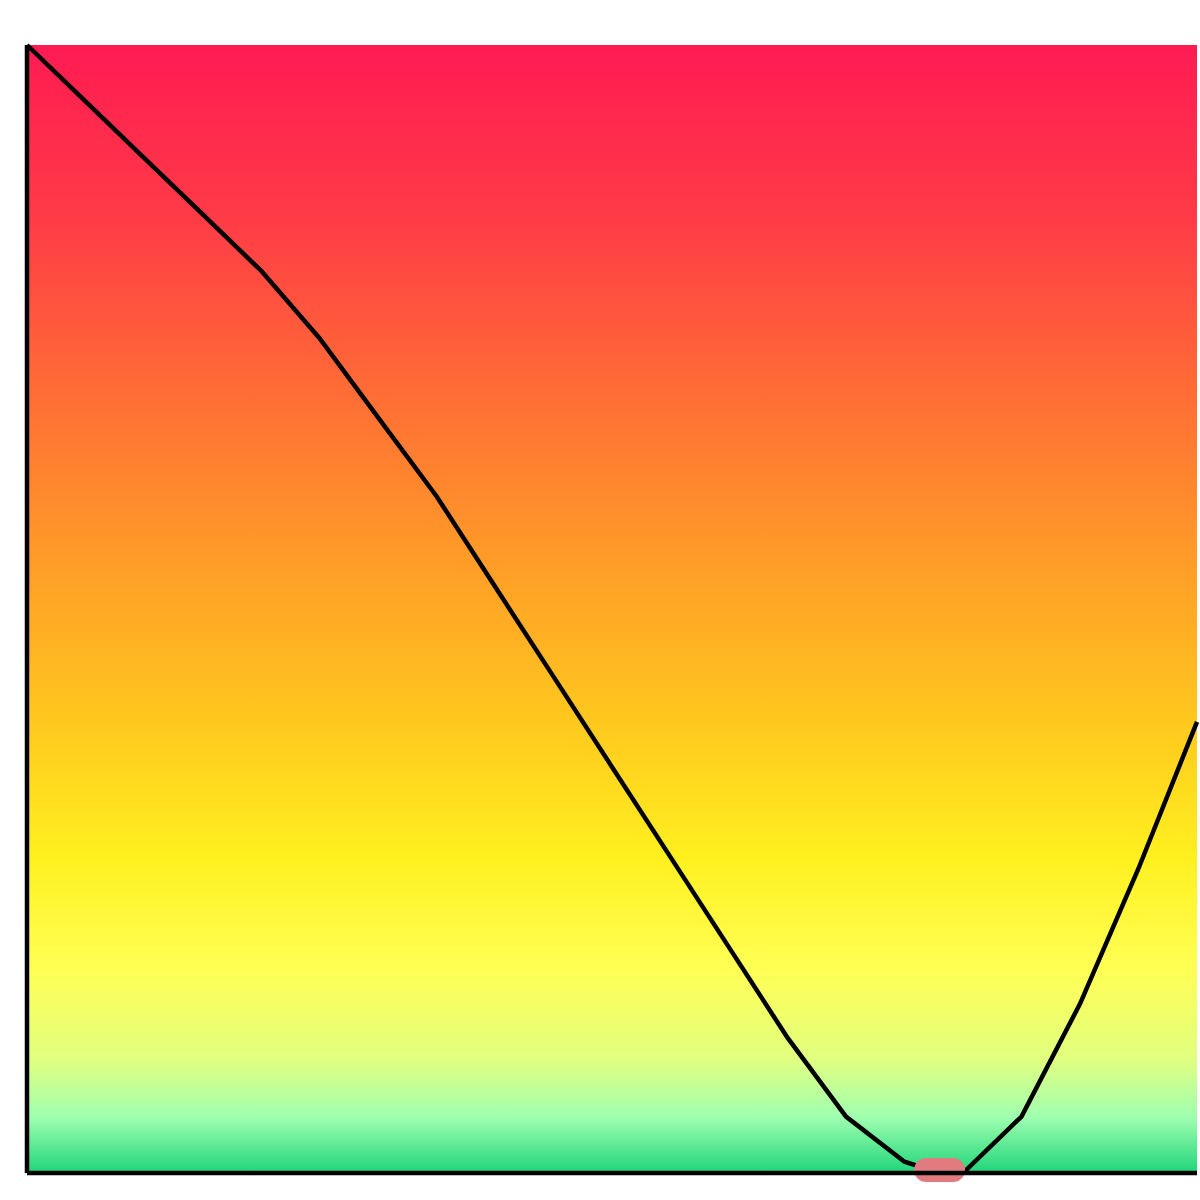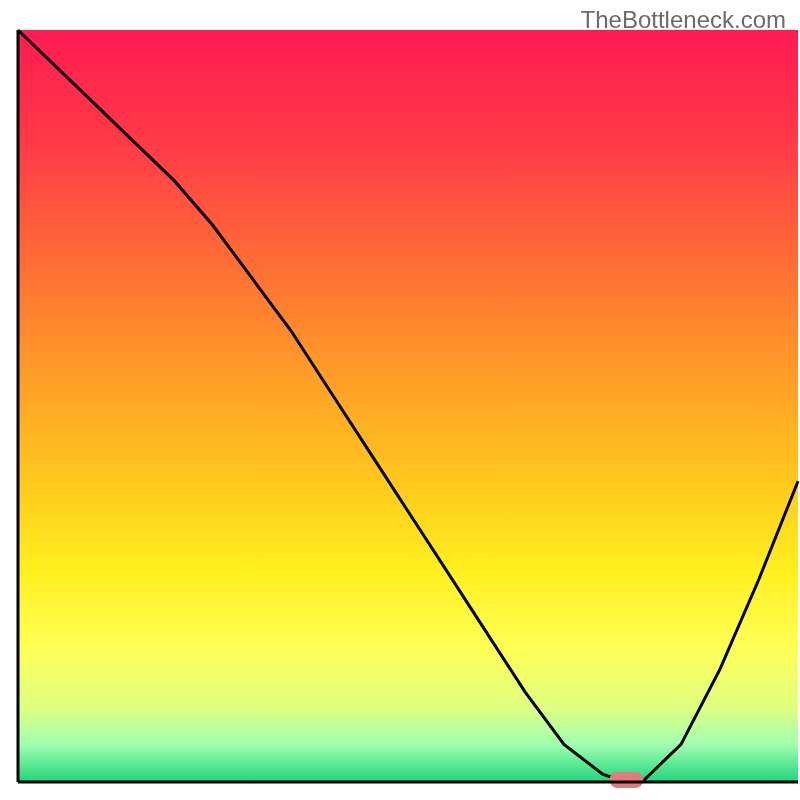--- a/index.html
+++ b/index.html
@@ -24,21 +24,20 @@
     font-weight: 500;
   }
   svg {
     display: block;
   }
 </style>
 </head>
 <body>
 
 <div class="chart-container">
-  <div class="watermark">TheBottleneck.com</div>
   <svg id="chart-svg" width="800" height="800" viewBox="0 0 800 800">
     <defs>
       <linearGradient id="bg-grad" x1="0" y1="0" x2="0" y2="1">
           <stop offset="0%" stop-color="#ff1b52"></stop>
           <stop offset="15%" stop-color="#ff3a47"></stop>
           <stop offset="30%" stop-color="#ff6a36"></stop>
           <stop offset="45%" stop-color="#ff9a28"></stop>
           <stop offset="60%" stop-color="#ffc81e"></stop>
           <stop offset="72%" stop-color="#fff01f"></stop>
           <stop offset="82%" stop-color="#ffff55"></stop>

